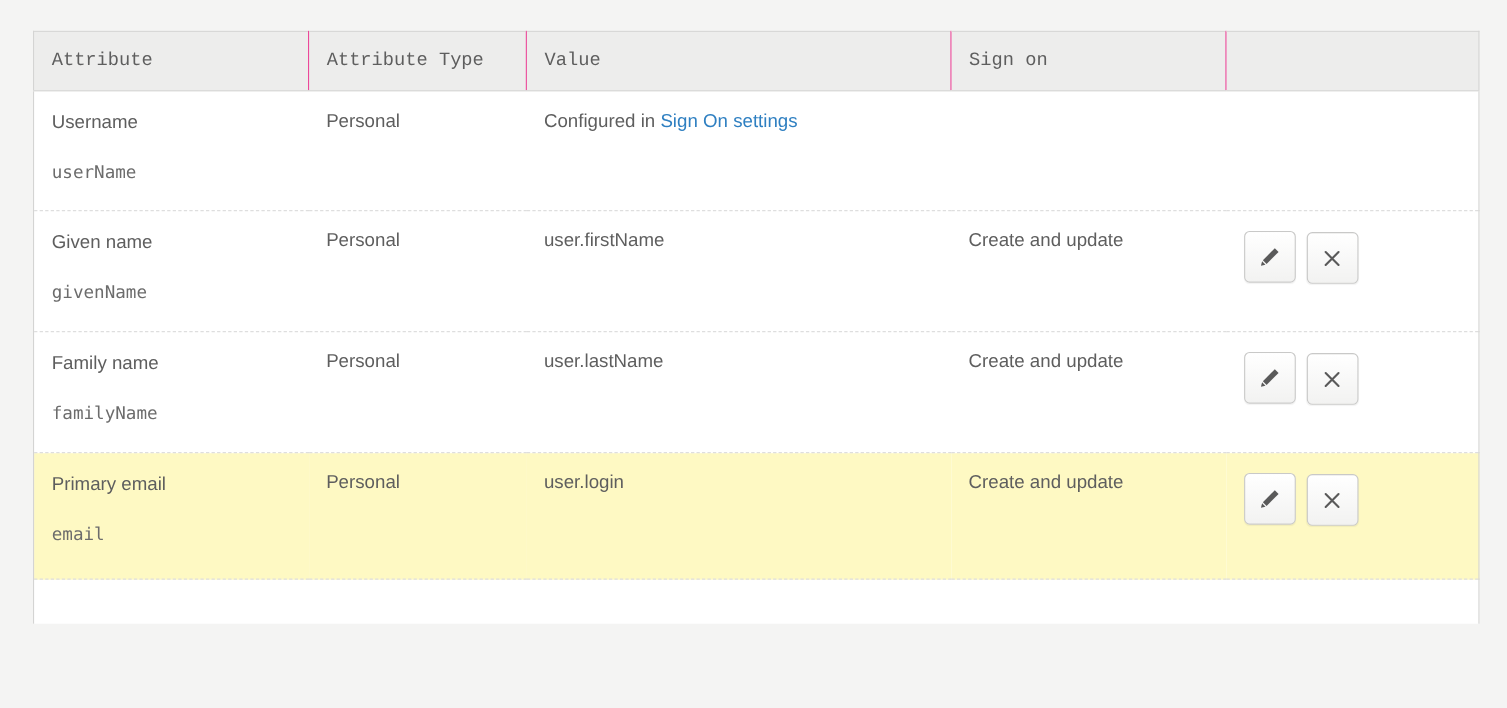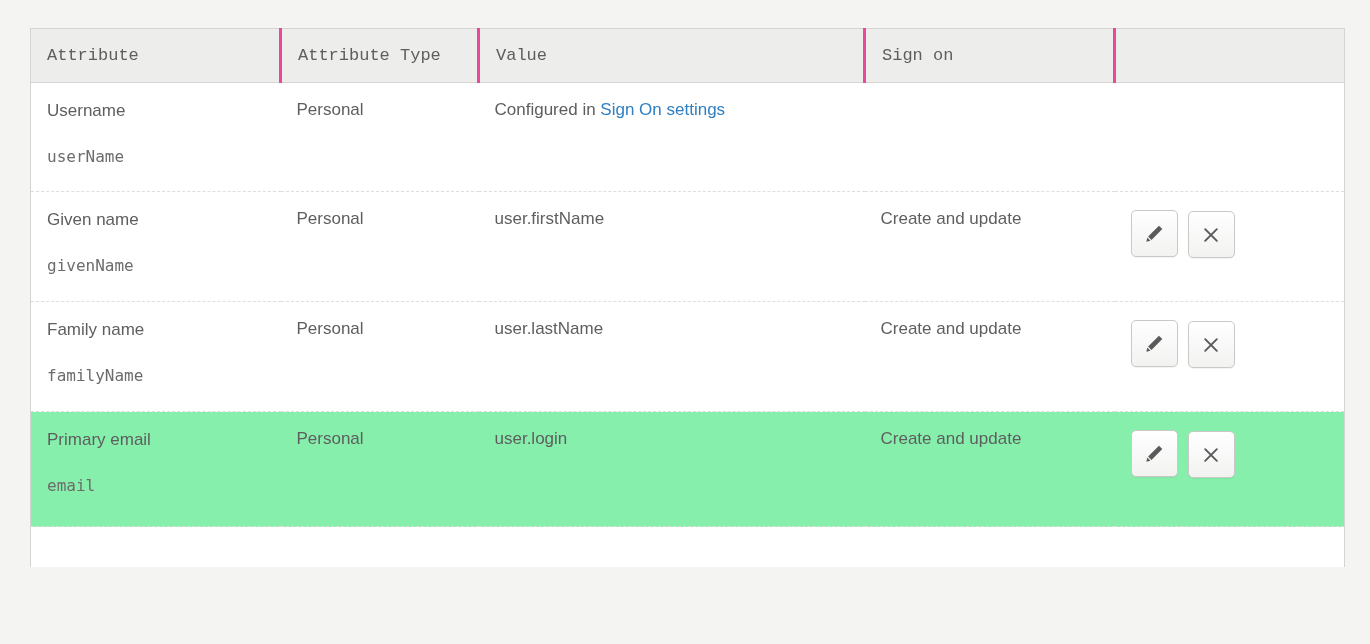--- a/index.html
+++ b/index.html
@@ -40,29 +40,29 @@
     background: #ededec;
     border-bottom: 1px solid #d6d6d5;
     text-align: left;
     font-weight: normal;
     font-size: 17px;
     color: #5e5e5e;
     padding: 0 16px;
     vertical-align: middle;
     font-family: Liberation Mono, monospace;
   }
-  .attr-table thead th + th { border-left: 3px solid #ec4899; }
+  .attr-table thead th + th { border-left: 1px solid #ec4899; }
   .attr-table tbody td {
     vertical-align: top;
     padding: 17px 16px 0 16px;
     font-size: 17px;
     color: #5e5e5e;
   }
   .attr-table tbody tr + tr td { border-top: 1px dashed #dedede; }
-  .attr-table tbody tr.highlighted { background: #86efac; }
+  .attr-table tbody tr.highlighted { background: #fef9c3; }
   .row-std     td { height: 110px; }
   .row-first   td { height: 109px; }
   .row-last    td { height: 115px; }
   .row-partial td { height: 40px; padding: 0; }
 
   .attr-label { line-height: 21px; }
   .attr-name {
     margin-top: 26px;
     font-family: "DejaVu Sans Mono", monospace;
     font-size: 16px;

